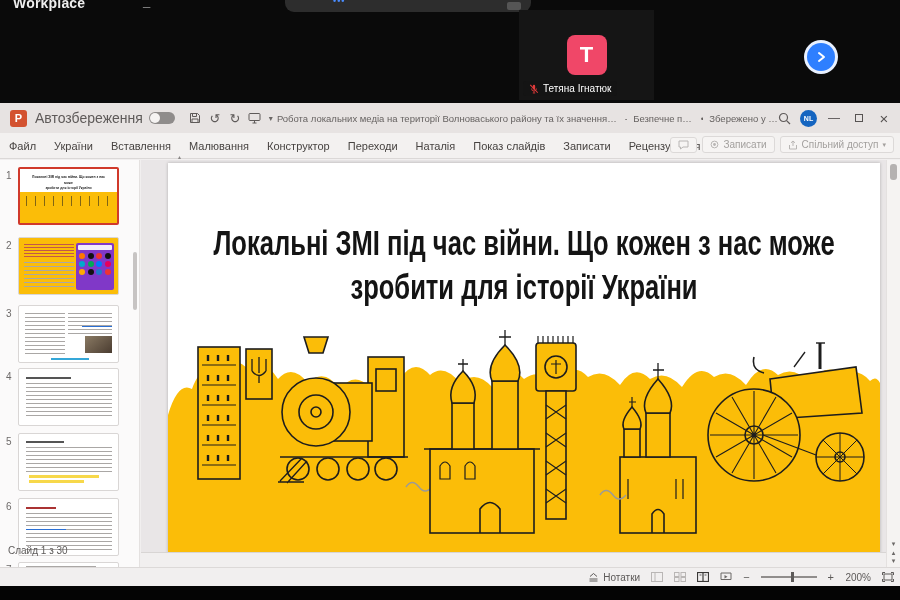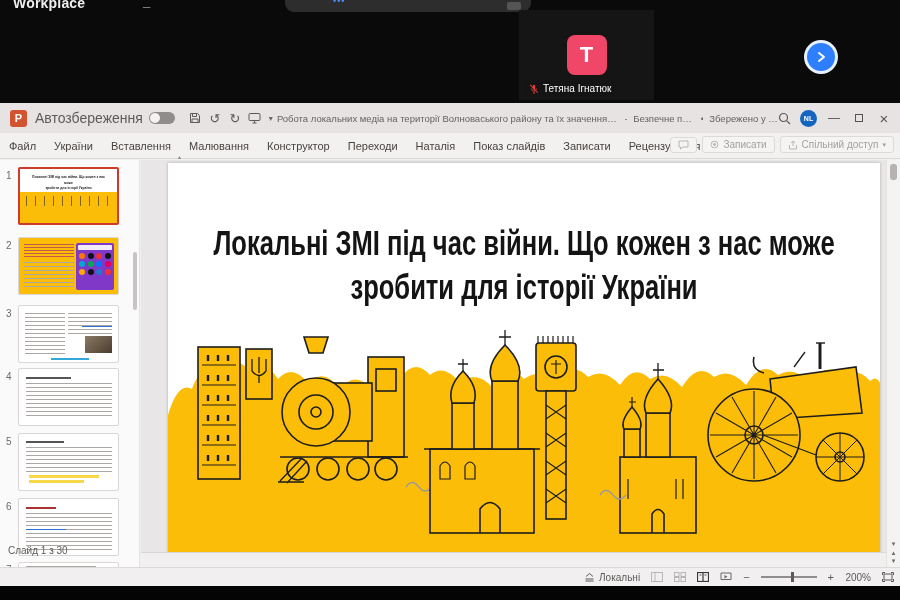--- a/index.html
+++ b/index.html
@@ -413,21 +413,21 @@
       <div class="sb-left">
         <span>Слайд 1 з 30</span>
         <span>польська</span>
       </div>
       <div class="sb-right">
         <div class="notes">
           <svg width="11" height="10" viewBox="0 0 11 10">
               <path d="M2 4.5 5.5 1.5 9 4.5" fill="none" stroke="#5d5a59" stroke-width="1"></path>
               <path d="M1.5 7h8M1.5 9h8" stroke="#5d5a59" stroke-width="1"></path>
             </svg>
-          <span>Локальні</span>
+          <span>Нотатки</span>
         </div>
         <span class="viewico">
           <svg width="12" height="10" viewBox="0 0 12 10">
               <rect x="0.5" y="0.5" width="11" height="9" fill="none" stroke="#b9b6b5" stroke-width="1"></rect>
               <line x1="4" y1="0.5" x2="4" y2="9.5" stroke="#b9b6b5" stroke-width="1"></line>
             </svg>
         </span>
         <span class="viewico">
           <svg width="12" height="10" viewBox="0 0 12 10">
               <rect x="0.5" y="0.5" width="4.5" height="4" fill="none" stroke="#b9b6b5" stroke-width="1"></rect>

